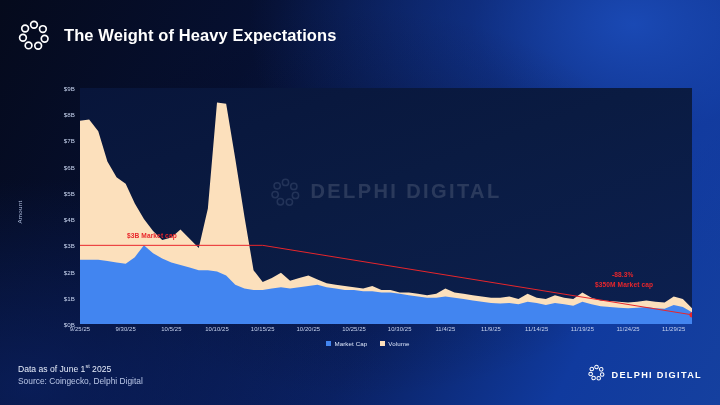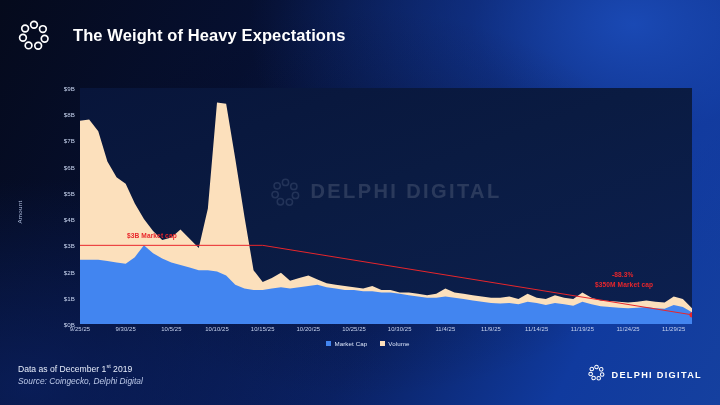--- a/index.html
+++ b/index.html
@@ -24,21 +24,21 @@
     pointer-events:none;
   }
 
   
   .header {
     position:absolute; left:0; top:0; width:720px; height:70px;
     display:flex; align-items:center; gap:14px; padding-left:18px;
     z-index:6;
   }
   .brand-mark { width:32px; height:32px; flex:0 0 32px; }
-  .titles { display:flex; flex-direction:column; justify-content:center;margin-left:9px; }
+  .titles { display:flex; flex-direction:column; justify-content:center; }
   .title {
     color:#ffffff; font-size:16.5px; font-weight:bold; letter-spacing:.1px;
     line-height:1.25;
   }
   .subtitle {
     color:#dfe6f5; font-size:11.5px; font-weight:400; line-height:1.5; margin-top:1px;
   }
 
   
   .chart-wrap {
@@ -100,21 +100,21 @@
   .annot-left  { left:127px; top:232px; }
   .annot-pct   { left:612px; top:271px; }
   .annot-right { left:595px; top:281px; }
 
   
   .footer-left {
     position:absolute; left:18px; bottom:18px; z-index:6;
   }
   .footer-line1 { color:#e6ecfa; font-size:8.6px; line-height:1.45; }
   .footer-line1 sup { font-size:5.6px; vertical-align:super; }
-  .footer-line2 { color:#b9c6e6; font-size:8.4px; font-style:italic; line-height:1.45; }
+  .footer-line2 { color:#b9c6e6; font-size:8.4px; line-height:1.45; }
   .footer-logo {
     position:absolute; right:18px; bottom:20px; z-index:6;
     display:flex; align-items:center; gap:6px;
   }
   .footer-logo .fl-text {
     color:#ffffff; font-size:9.2px; font-weight:600; letter-spacing:1.3px;
   }
 </style>
 </head>
 <body>
@@ -214,21 +214,21 @@
         <span class="legend-label">Volume</span>
       </div>
     </div>
   </div>
 
   <div class="annot annot-left">$3B Market cap</div>
   <div class="annot annot-pct">-88.3%</div>
   <div class="annot annot-right">$350M Market cap</div>
 
   <div class="footer-left">
-    <div class="footer-line1"><span>Data as of December 1</span><sup>st</sup><span> 2019</span></div>
+    <div class="footer-line1"><span>Data as of June 1</span><sup>st</sup><span> 2025</span></div>
     <div class="footer-line2">Source: Coingecko, Delphi Digital</div>
   </div>
 
   <div class="footer-logo">
     <span>
       <svg viewBox="0 0 40 40" width="17" height="17" aria-hidden="true">
         <g fill="none" stroke="#ffffff" stroke-width="2.4">
           <circle cx="20" cy="7.2" r="4.2"></circle>
           <circle cx="31.1" cy="12.6" r="4.2"></circle>
           <circle cx="33.3" cy="24.6" r="4.2"></circle>

